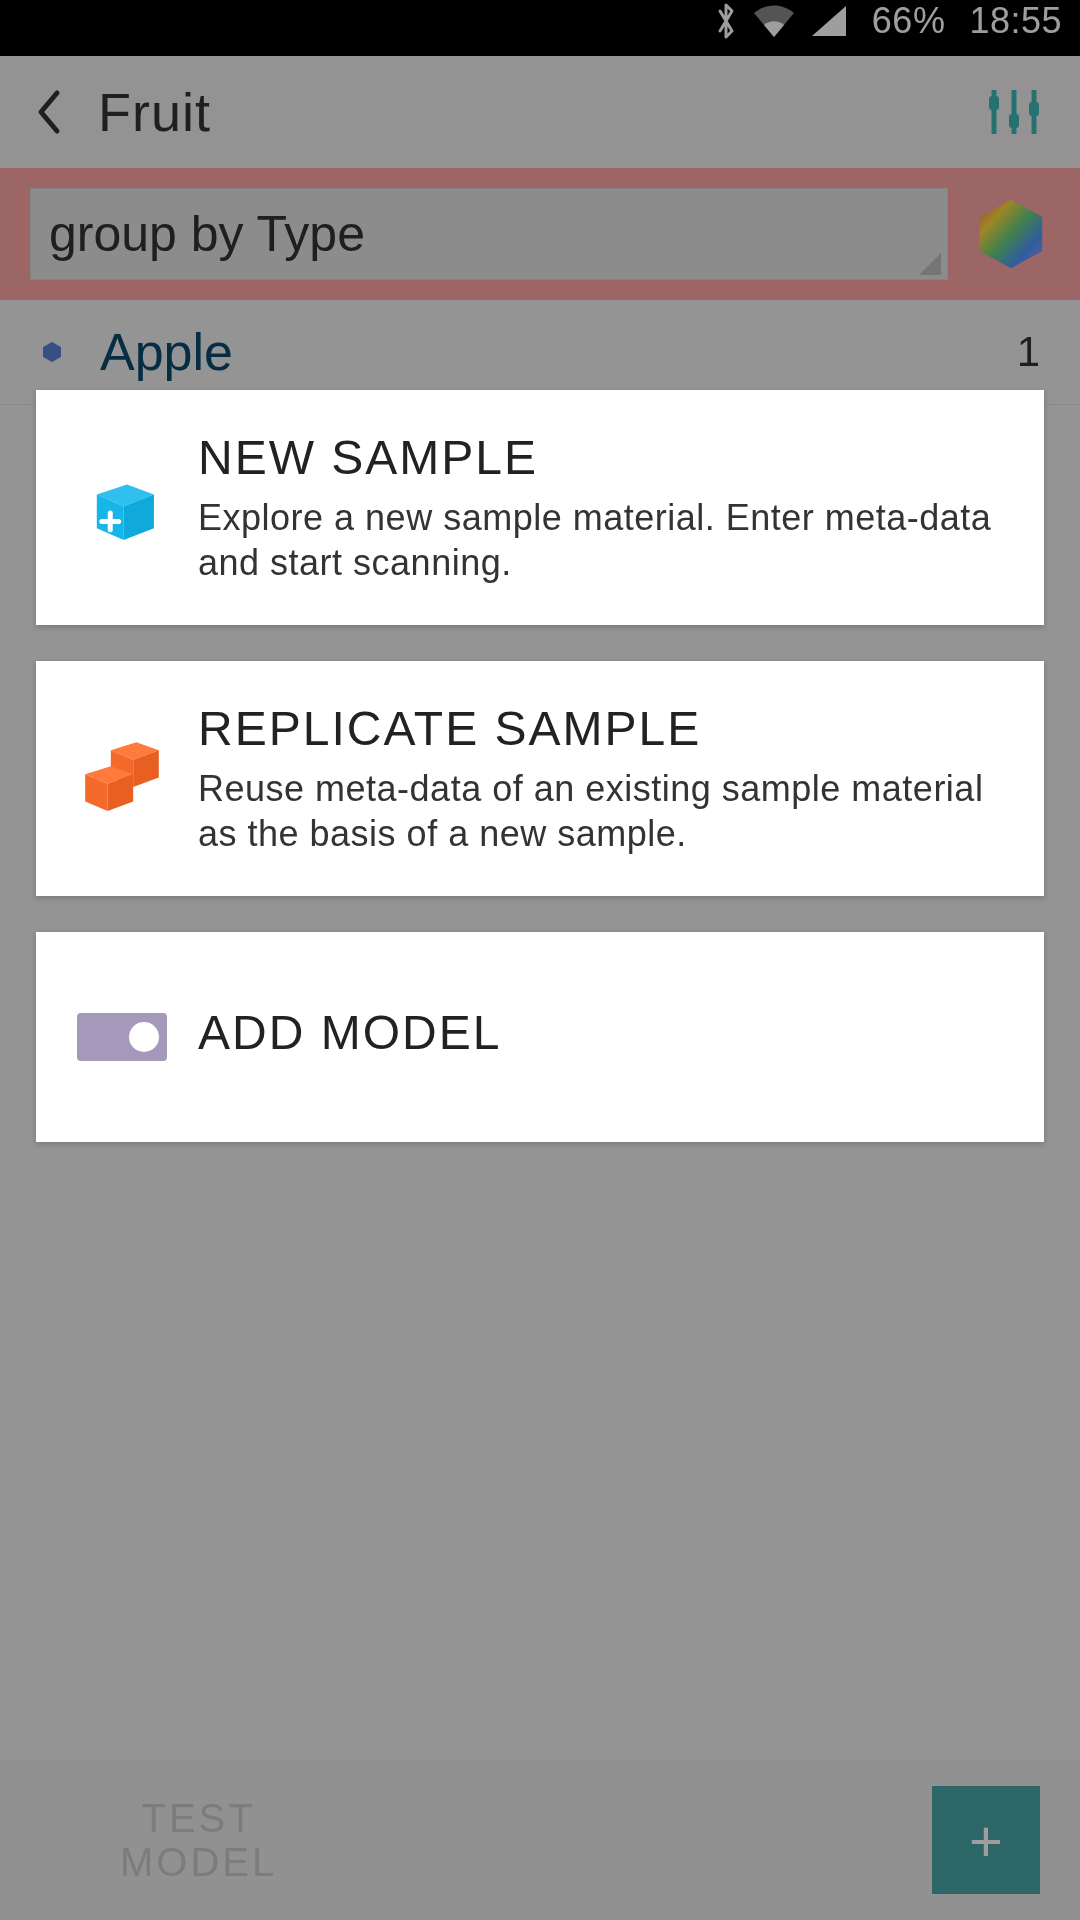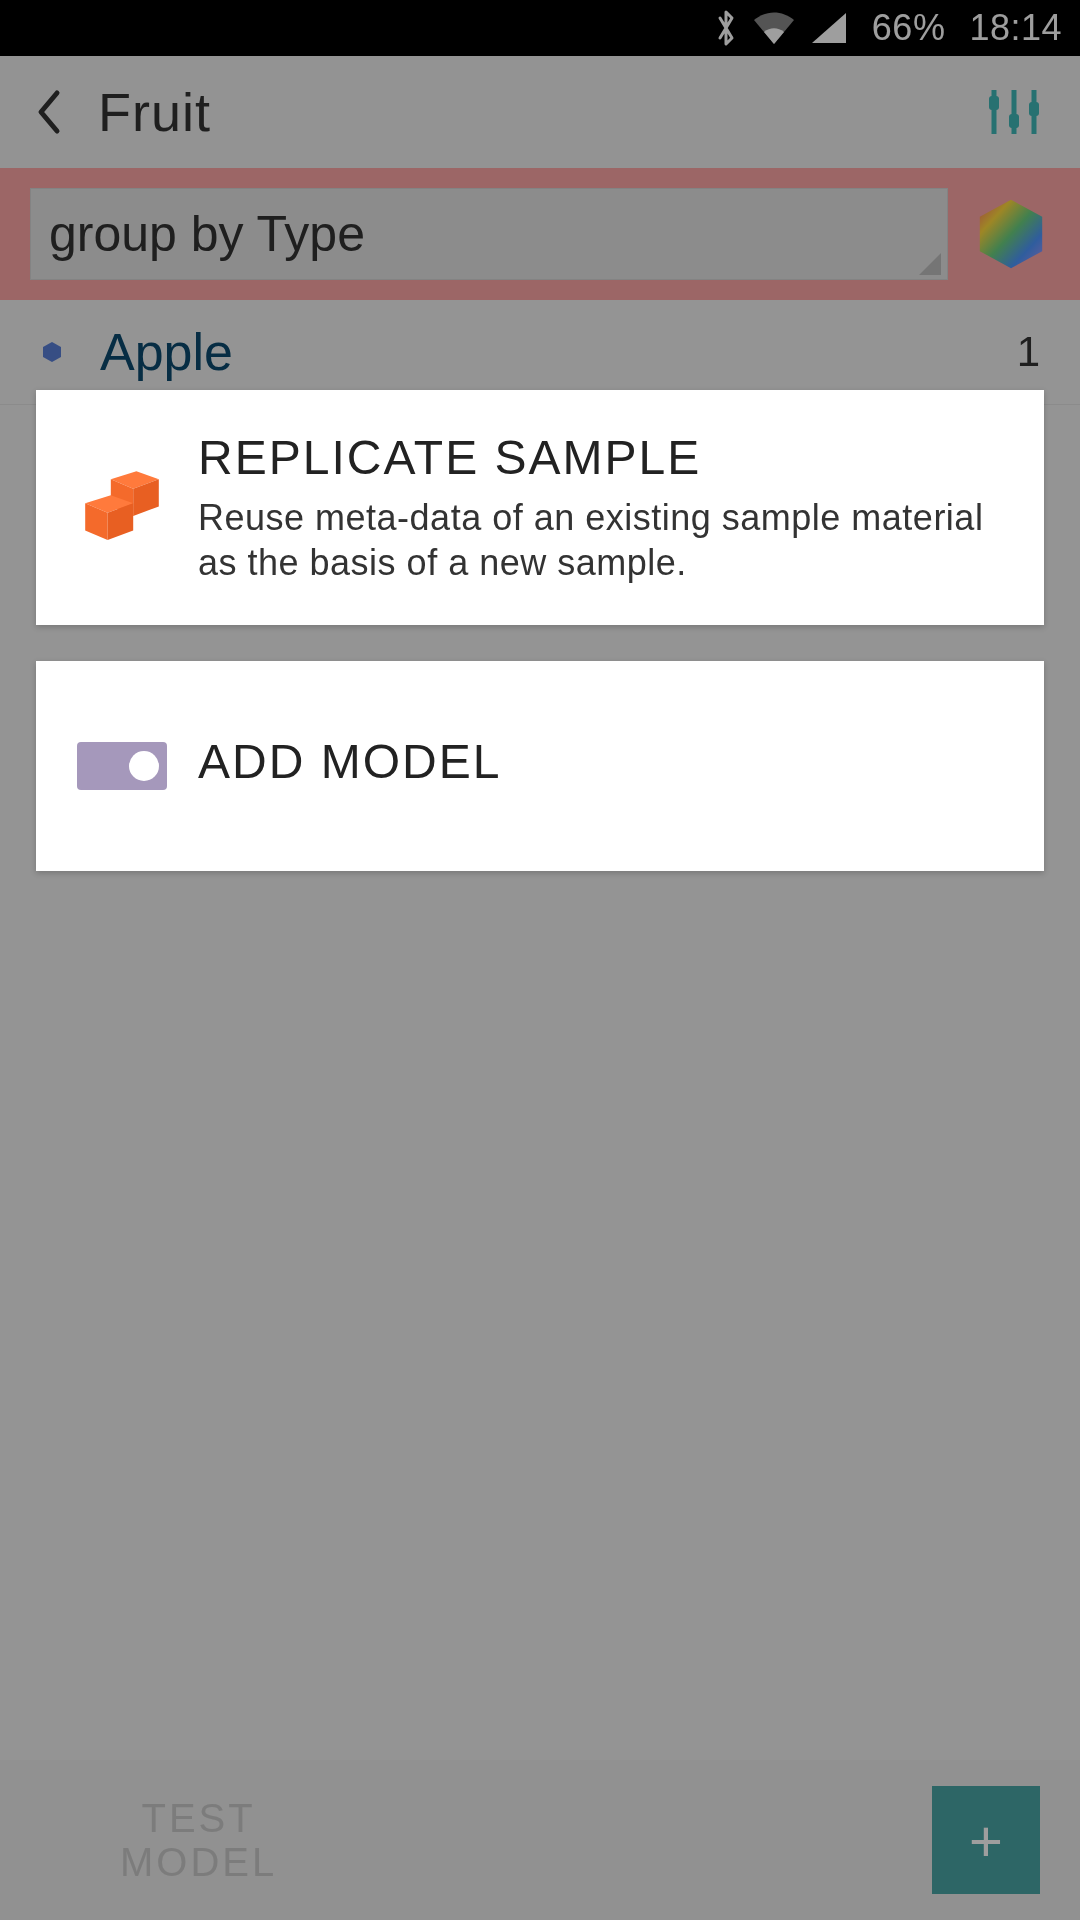--- a/index.html
+++ b/index.html
@@ -1,20 +1,20 @@
 <!DOCTYPE html>
 <html><head>
 <meta charset="utf-8">
 <style>
   * { box-sizing: border-box; margin: 0; padding: 0; }
   html, body { width: 1080px; height: 1920px; overflow: hidden; font-family: "Century Gothic", "Futura", "Avenir", sans-serif; }
   body { position: relative; background: #eeeeee; }
 
   
-  .status-bar { width: 100%; height: 56px; background: #000; color: #fff; display: flex; align-items: center; justify-content: flex-end; padding: 0 18px; font-size: 36px; font-weight: 400; letter-spacing: 0.5px; }
+  .status-bar { width: 100%; height: 56px; background: #000; color: #fff; display: flex; align-items: flex-start; justify-content: flex-end; padding: 0 18px; font-size: 36px; font-weight: 400; letter-spacing: 0.5px; }
   .status-icons { display: flex; align-items: center; gap: 14px; }
   .status-icons svg { display: block; }
   .status-text { margin-left: 10px; font-size: 36px; }
 
   
   .app-header { height: 112px; display: flex; align-items: center; padding: 0 30px; background: #eeeeee; }
   .back-chevron { width: 38px; height: 60px; display: flex; align-items: center; justify-content: center; margin-right: 30px; }
   .page-title { font-size: 54px; font-weight: 300; color: #333; letter-spacing: 1px; }
   .sliders-icon { margin-left: auto; width: 72px; height: 64px; display:flex; align-items:center; justify-content:center; }
 
@@ -75,21 +75,21 @@
             <path d="M22 34 L2 10 C14 0 30 0 42 10 Z" fill="#888"></path>
             <path d="M22 34 L12 22 C18 17 26 17 32 22 Z" fill="#fff"></path>
           </svg>
       </span>
       <span>
         <svg width="38" height="34" viewBox="0 0 38 34">
             <path d="M2 32 L36 32 L36 2 Z" fill="#fff"></path>
           </svg>
       </span>
       <span class="status-text">66%</span>
-      <span class="status-text" style="font-weight:500">18:14</span>
+      <span class="status-text" style="font-weight:500">18:55</span>
     </div>
   </div>
 
   <div class="page-main">
 
     <div class="app-header">
       <div class="back-chevron">
         <svg width="28" height="46" viewBox="0 0 28 46">
             <path d="M22 4 L6 23 L22 42" stroke="#333" stroke-width="5" fill="none" stroke-linecap="round" stroke-linejoin="round"></path>
           </svg>
@@ -147,20 +147,37 @@
 MODEL</div>
       <div class="fab">+</div>
     </div>
   </div>
 </div>
 
 <div class="overlay">
   <div class="overlay-spacer-top"></div>
   <div class="modal-stack">
 
+    <div class="option-card">
+      <div class="option-icon">
+        <svg width="84" height="84" viewBox="0 0 100 100">
+          <polygon points="20,34 56,22 88,34 52,48" fill="#2fc0ef"></polygon>
+          <polygon points="20,34 52,48 52,88 20,74" fill="#17b5e8"></polygon>
+          <polygon points="52,48 88,34 88,74 52,88" fill="#0fa9dc"></polygon>
+          <g stroke="#fff" stroke-width="6" stroke-linecap="round">
+            <line x1="36" y1="56" x2="36" y2="76"></line>
+            <line x1="26" y1="66" x2="46" y2="66"></line>
+          </g>
+        </svg>
+      </div>
+      <div class="option-text">
+        <div class="option-title">NEW SAMPLE</div>
+        <div class="option-desc">Explore a new sample material. Enter meta-data and start scanning.</div>
+      </div>
+    </div>
 
     <div class="option-card">
       <div class="option-icon">
         <svg width="96" height="96" viewBox="0 0 120 120">
           <g>
             <polygon points="46,24 78,14 106,24 74,36" fill="#ff7a3c"></polygon>
             <polygon points="46,24 74,36 74,70 46,58" fill="#f46a2b"></polygon>
             <polygon points="74,36 106,24 106,58 74,70" fill="#e85f22"></polygon>
           </g>
           <g>

